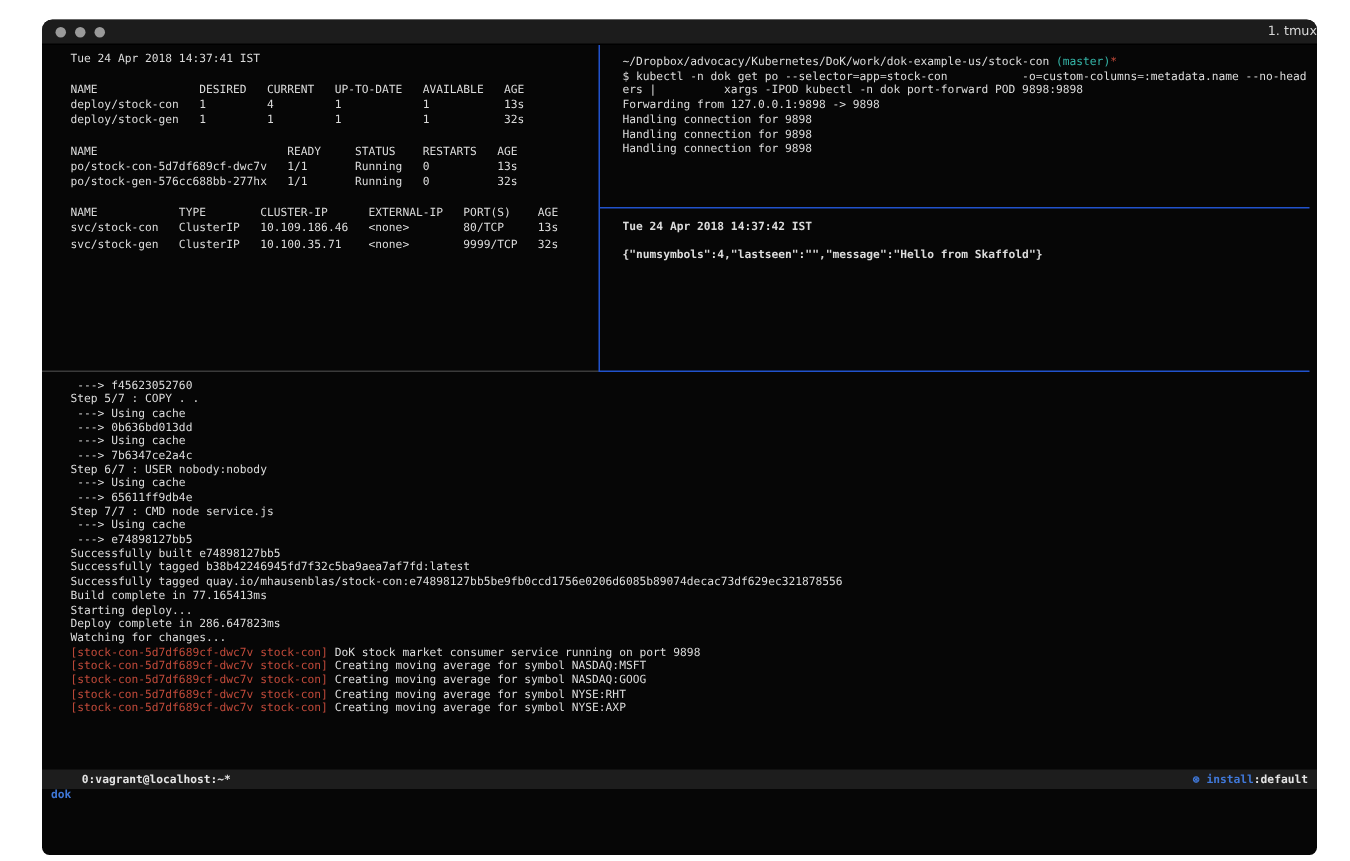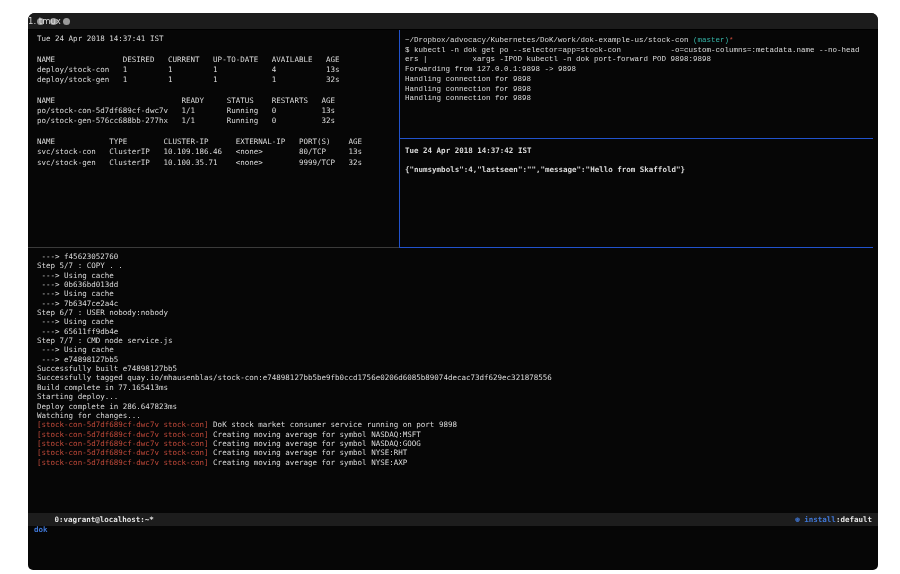--- a/index.html
+++ b/index.html
@@ -7,29 +7,29 @@
               font-family:"DejaVu Sans Mono","Liberation Mono",monospace; }
 
   .window { position:absolute; left:28px; top:13px; width:850px; height:557px;
             background:#060606; border-radius:7px 7px 5px 5px; overflow:hidden; }
 
   
   .titlebar { position:absolute; left:0; top:0; width:850px; height:17px;
               background:#1c1c1c; border-bottom:1px solid #000; }
   .dots { position:absolute; left:9px; top:5px; display:flex; gap:6px; }
   .dot { width:7px; height:7px; border-radius:50%; background:#9a9a9a; display:inline-block; }
-  .title { position:absolute; left:0; right:0; top:3px; text-align:left;
+  .title { position:absolute; left:12px; right:0; top:3px; text-align:right;
            color:#d8d8d8; font-size:8.5px; font-family:"DejaVu Sans","Liberation Sans",sans-serif; }
 
   
   .pane { position:absolute; overflow:hidden; }
-  .tline { white-space:pre; color:#dcdcdc; font-size:7.5px; }
+  .tline { white-space:pre; color:#dcdcdc; font-size:7.5px;margin-left:10px; }
   .pane-tl { left:0; top:17px; width:371px; height:217px; padding:4px 0 0 9px; }
   .pane-tl .tline { line-height:10.3px; }
-  .pane-tr { left:372px; top:17px; width:474px; height:108px; padding:6px 0 0 5px;font-family:Liberation Mono, monospace; }
+  .pane-tr { left:372px; top:17px; width:474px; height:108px; padding:6px 0 0 5px; }
   .pane-mr { left:372px; top:126px; width:474px; height:108px; padding:7px 0 0 5px;font-weight:bold; }
   .pane-tr .tline, .pane-mr .tline { line-height:9.7px; }
   .pane-bottom { left:0; top:235px; width:846px; height:264px; padding:4px 0 0 9px; }
   .pane-bottom .tline { line-height:9.35px; }
 
   
   .vborder  { position:absolute; left:371px; top:17px; width:1px; height:218px; background:#2152cc; }
   .hborder1 { position:absolute; left:372px; top:125px; width:473px; height:1px; background:#2152cc; }
   .hborder2l{ position:absolute; left:0; top:234px; width:371px; height:1px; background:#3a3a3a; }
   .hborder2r{ position:absolute; left:371px; top:234px; width:474px; height:1px; background:#2152cc; }
@@ -57,21 +57,21 @@
       <span class="dot"></span>
       <span class="dot"></span>
     </div>
     <div class="title">1. tmux</div>
   </div>
 
   <div class="pane pane-tl">
       <div class="tline">Tue 24 Apr 2018 14:37:41 IST</div>
       <div class="tline"> </div>
       <div class="tline">NAME               DESIRED   CURRENT   UP-TO-DATE   AVAILABLE   AGE</div>
-      <div class="tline">deploy/stock-con   1         1         1            4           13s</div>
+      <div class="tline">deploy/stock-con   1         4         1            1           13s</div>
       <div class="tline">deploy/stock-gen   1         1         1            1           32s</div>
       <div class="tline"> </div>
       <div class="tline">NAME                            READY     STATUS    RESTARTS   AGE</div>
       <div class="tline">po/stock-con-5d7df689cf-dwc7v   1/1       Running   0          13s</div>
       <div class="tline">po/stock-gen-576cc688bb-277hx   1/1       Running   0          32s</div>
       <div class="tline"> </div>
       <div class="tline">NAME            TYPE        CLUSTER-IP      EXTERNAL-IP   PORT(S)    AGE</div>
       <div class="tline">svc/stock-con   ClusterIP   10.109.186.46   &lt;none&gt;        80/TCP     13s</div>
       <div class="tline">svc/stock-gen   ClusterIP   10.100.35.71    &lt;none&gt;        9999/TCP   32s</div>
     </div>
@@ -104,20 +104,21 @@
       <div class="tline"> ---&gt; 0b636bd013dd</div>
       <div class="tline"> ---&gt; Using cache</div>
       <div class="tline"> ---&gt; 7b6347ce2a4c</div>
       <div class="tline">Step 6/7 : USER nobody:nobody</div>
       <div class="tline"> ---&gt; Using cache</div>
       <div class="tline"> ---&gt; 65611ff9db4e</div>
       <div class="tline">Step 7/7 : CMD node service.js</div>
       <div class="tline"> ---&gt; Using cache</div>
       <div class="tline"> ---&gt; e74898127bb5</div>
       <div class="tline">Successfully built e74898127bb5</div>
+      <div class="tline">Successfully tagged b38b42246945fd7f32c5ba9aea7af7fd:latest</div>
       <div class="tline">Successfully tagged quay.io/mhausenblas/stock-con:e74898127bb5be9fb0ccd1756e0206d6085b89074decac73df629ec321878556</div>
       <div class="tline">Build complete in 77.165413ms</div>
       <div class="tline">Starting deploy...</div>
       <div class="tline">Deploy complete in 286.647823ms</div>
       <div class="tline">Watching for changes...</div>
       <div class="tline"><span class="c-red">[stock-con-5d7df689cf-dwc7v stock-con]</span><span> DoK stock market consumer service running on port 9898</span></div>
       <div class="tline"><span class="c-red">[stock-con-5d7df689cf-dwc7v stock-con]</span><span> Creating moving average for symbol NASDAQ:MSFT</span></div>
       <div class="tline"><span class="c-red">[stock-con-5d7df689cf-dwc7v stock-con]</span><span> Creating moving average for symbol NASDAQ:GOOG</span></div>
       <div class="tline"><span class="c-red">[stock-con-5d7df689cf-dwc7v stock-con]</span><span> Creating moving average for symbol NYSE:RHT</span></div>
       <div class="tline"><span class="c-red">[stock-con-5d7df689cf-dwc7v stock-con]</span><span> Creating moving average for symbol NYSE:AXP</span></div>

